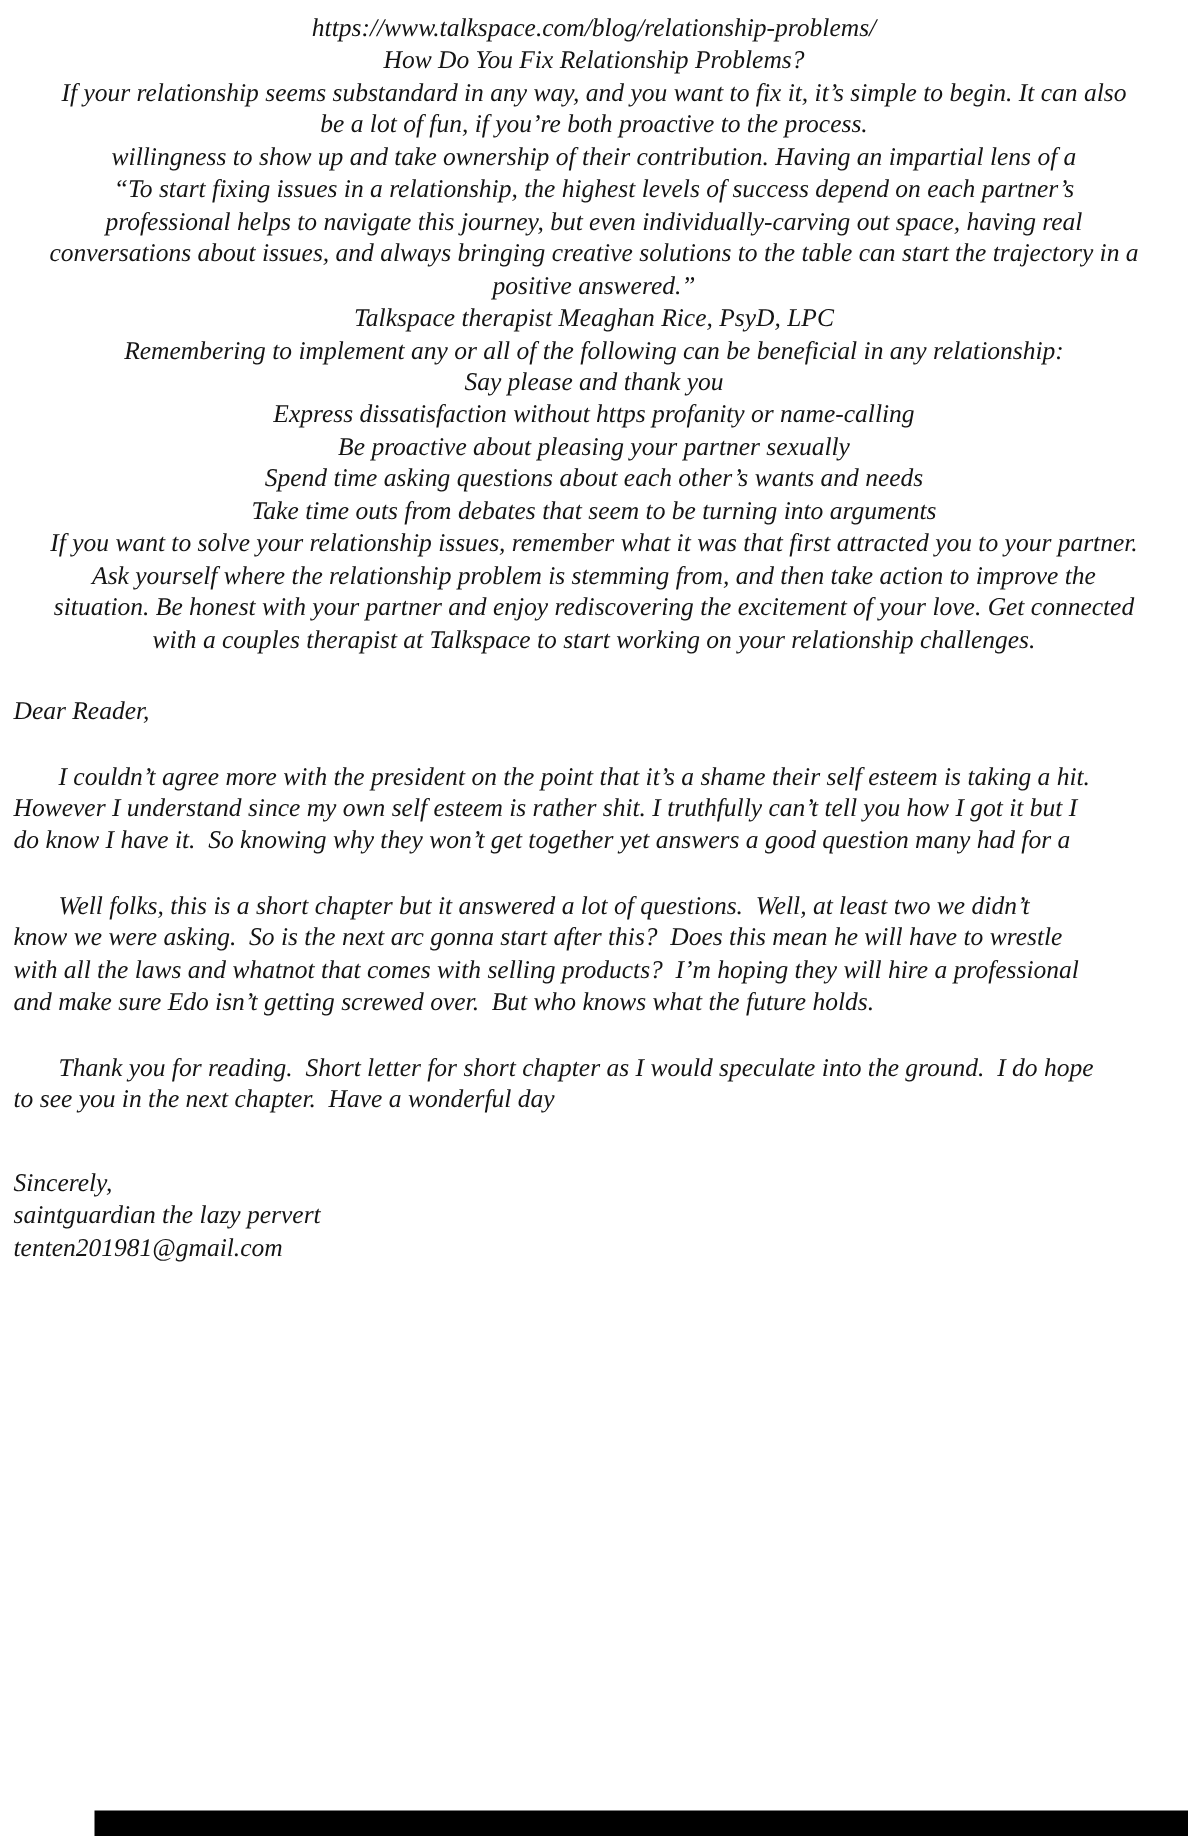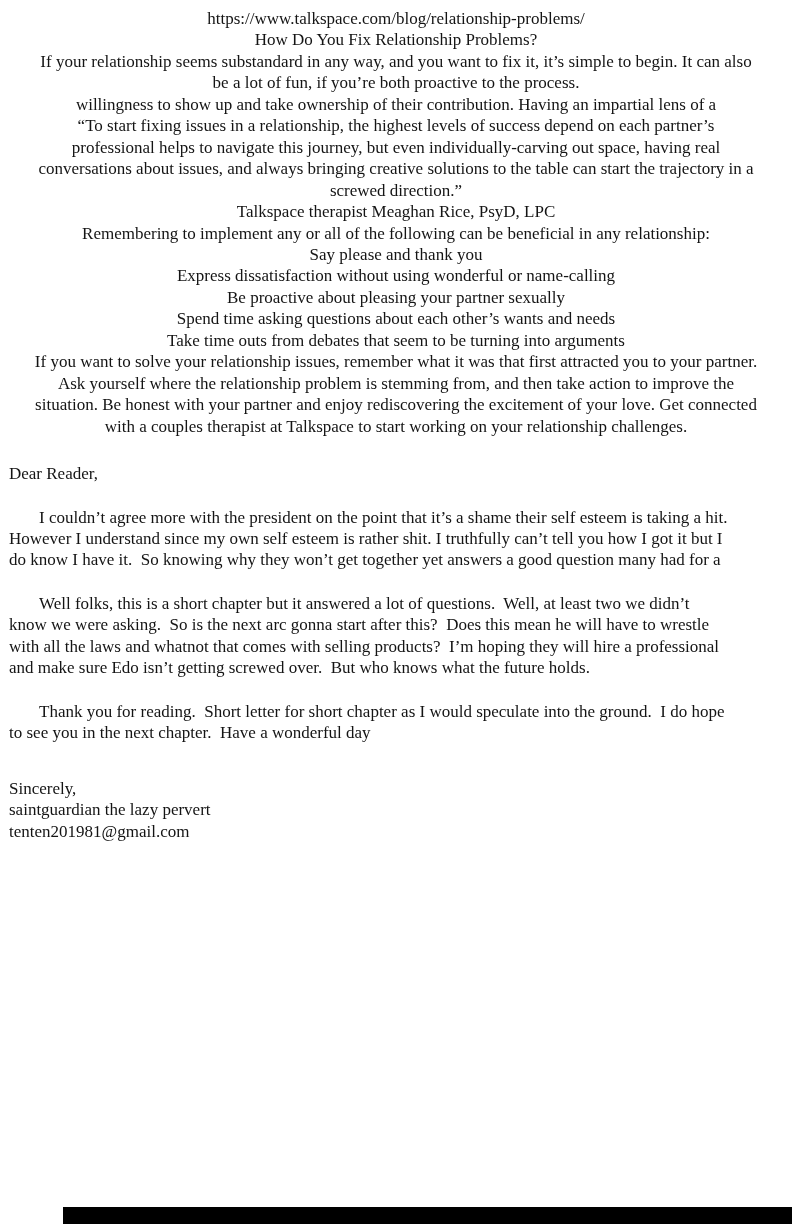--- a/index.html
+++ b/index.html
@@ -13,21 +13,21 @@
     font-size: 17px;
     line-height: 21.45px;
     color: #141414;
   }
   .page {
     position: absolute;
     inset: 0;
     padding: 8px 9px 0 9px;
     box-sizing: border-box;
   }
-  .line { white-space: pre; }
+  .line { white-space: pre; font-style: italic; }
   .centered { text-align: center; }
   .centered .line { text-align: center; }
   .salutation { margin-top: 26px; }
   .para { margin-top: 22px; }
   .para .line:first-child { text-indent: 30px; }
   .signoff { margin-top: 34px; }
   .signature { }
   .scan-bar {
     position: absolute;
     left: 63px;
@@ -47,27 +47,27 @@
     <div class="line">How Do You Fix Relationship Problems?</div>
     <div>
         <div class="line">If your relationship seems substandard in any way, and you want to fix it, it’s simple to begin. It can also</div>
         <div class="line">be a lot of fun, if you’re both proactive to the process.</div>
       </div>
     <div>
         <div class="line">willingness to show up and take ownership of their contribution. Having an impartial lens of a</div>
         <div class="line">“To start fixing issues in a relationship, the highest levels of success depend on each partner’s</div>
         <div class="line">professional helps to navigate this journey, but even individually-carving out space, having real</div>
         <div class="line">conversations about issues, and always bringing creative solutions to the table can start the trajectory in a</div>
-        <div class="line">screwed direction.”</div>
+        <div class="line">positive answered.”</div>
       </div>
     <div class="line">Talkspace therapist Meaghan Rice, PsyD, LPC</div>
     <div class="line">Remembering to implement any or all of the following can be beneficial in any relationship:</div>
     <div>
         <div class="line">Say please and thank you</div>
-        <div class="line">Express dissatisfaction without using wonderful or name-calling</div>
+        <div class="line">Express dissatisfaction without https profanity or name-calling</div>
         <div class="line">Be proactive about pleasing your partner sexually</div>
         <div class="line">Spend time asking questions about each other’s wants and needs</div>
         <div class="line">Take time outs from debates that seem to be turning into arguments</div>
       </div>
     <div>
         <div class="line">If you want to solve your relationship issues, remember what it was that first attracted you to your partner.</div>
         <div class="line">Ask yourself where the relationship problem is stemming from, and then take action to improve the</div>
         <div class="line">situation. Be honest with your partner and enjoy rediscovering the excitement of your love. Get connected</div>
         <div class="line">with a couples therapist at Talkspace to start working on your relationship challenges.</div>
       </div>

